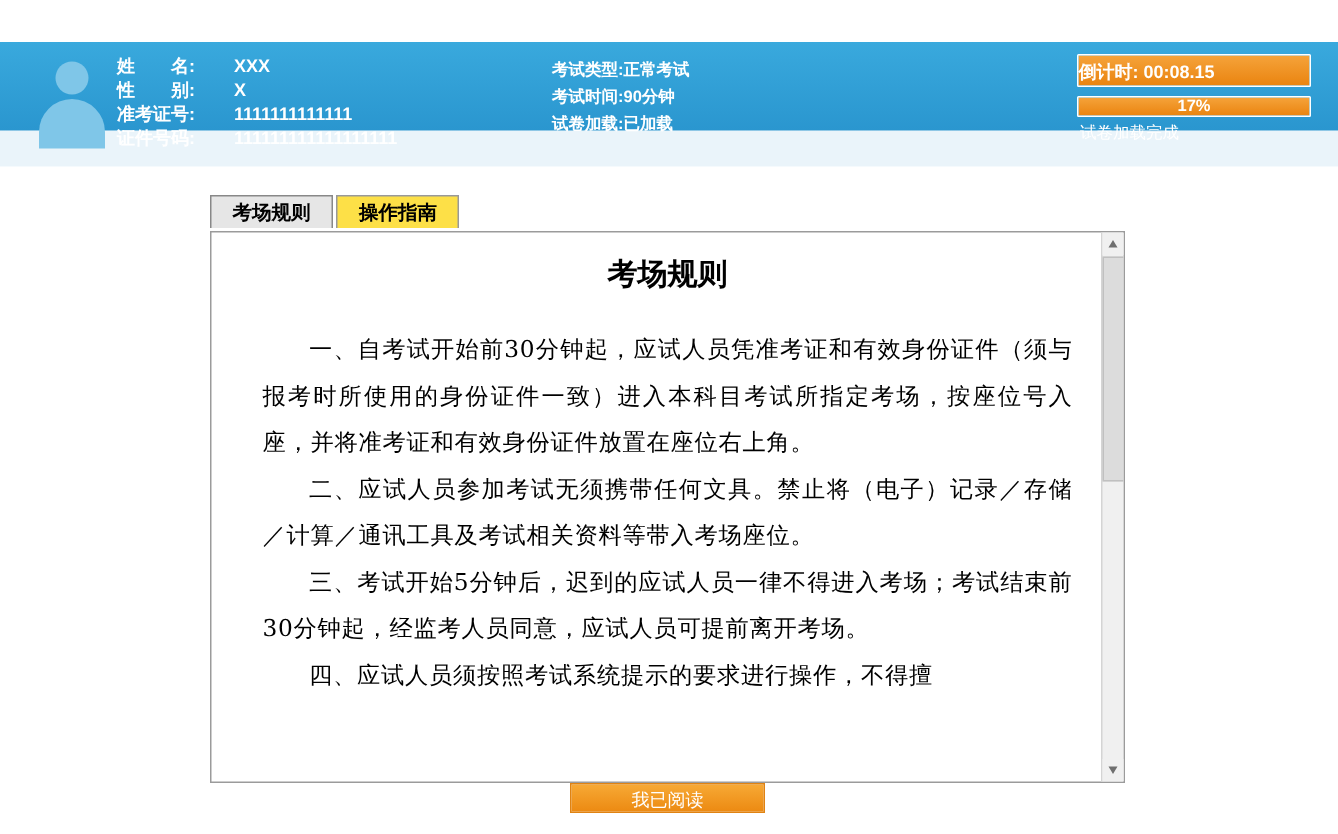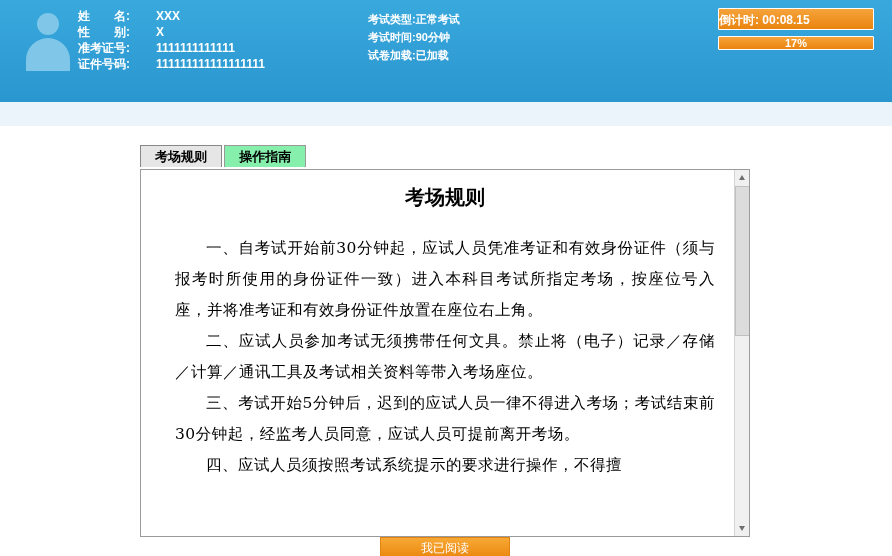--- a/index.html
+++ b/index.html
@@ -13,24 +13,25 @@
     font-family: "Liberation Sans", sans-serif;
     font-size: 12px;
     color: #000;
     overflow: hidden;
   }
 
   
   .header {
     position: relative;
     width: 892px;
-    height: 102px;
+    height: 59px;
     background: #2e9fd6;
     background: linear-gradient(to bottom, #39a9dd 0%, #2a96cf 100%);
     box-sizing: border-box;
+    margin-top: 28px;
   }
   .header-inner {
     position: relative;
     height: 82px;
   }
   .avatar {
     position: absolute;
     left: 24px;
     top: 9px;
     width: 48px;
@@ -149,21 +150,21 @@
     height: 24px;
   }
   .tab {
     display: inline-block;
     height: 22px;
     line-height: 22px;
     padding: 0 14px;
     font-size: 13px;
     font-weight: bold;
     color: #000;
-    background: #86efac;
+    background: #fde047;
     border: 1px solid #999;
     border-bottom: none;
     margin-right: -1px;
     vertical-align: bottom;
     box-sizing: border-box;
     cursor: pointer;
   }
   .tab.active {
     background: #e6e6e6;
     border-color: #888;
@@ -313,20 +314,21 @@
       <div class="exam-row">
         <span>试卷加载:</span><span>已加载</span>
       </div>
     </div>
 
     <div class="timer-box">
       <div class="timer">倒计时: 00:08.15</div>
       <div class="progress-outer">
         <div class="progress-text">17%</div>
       </div>
+      <div class="progress-note">试卷加载完成</div>
     </div>
 
   </div>
 </div>
 
 <div class="subbar"></div>
 
 <div class="tabs-wrap">
   <div class="tab active">考场规则</div>
   <div class="tab">操作指南</div>

